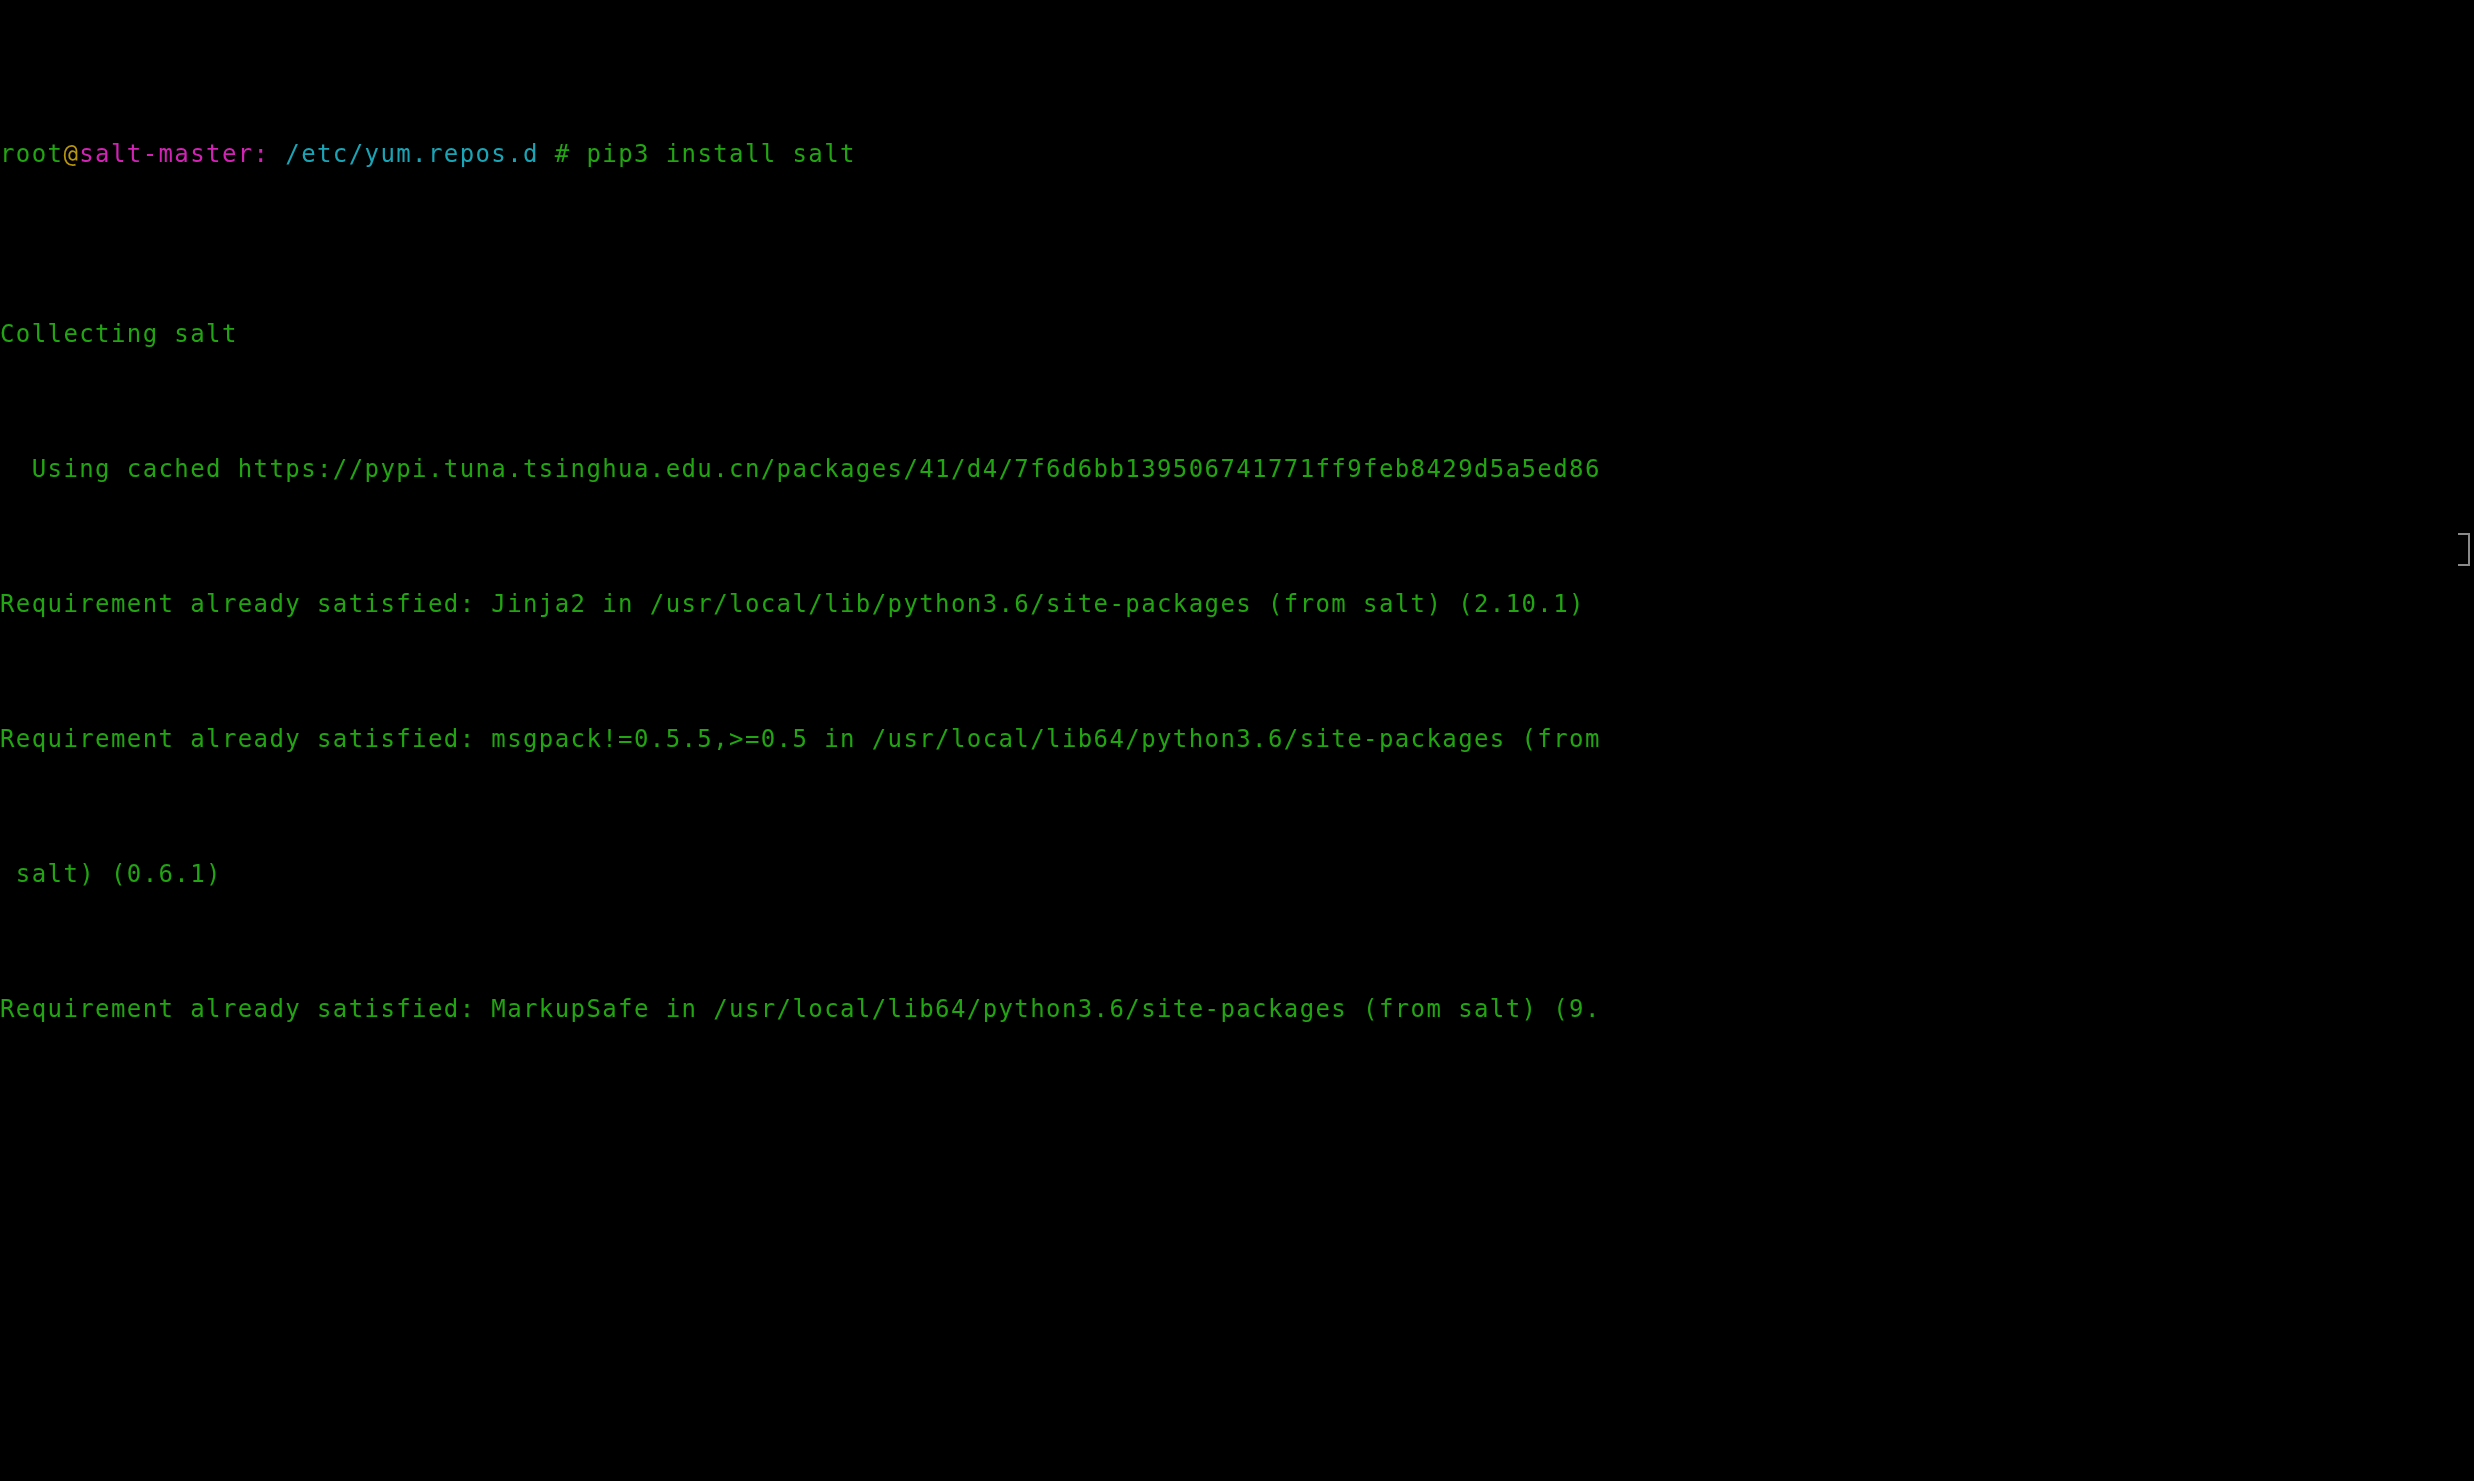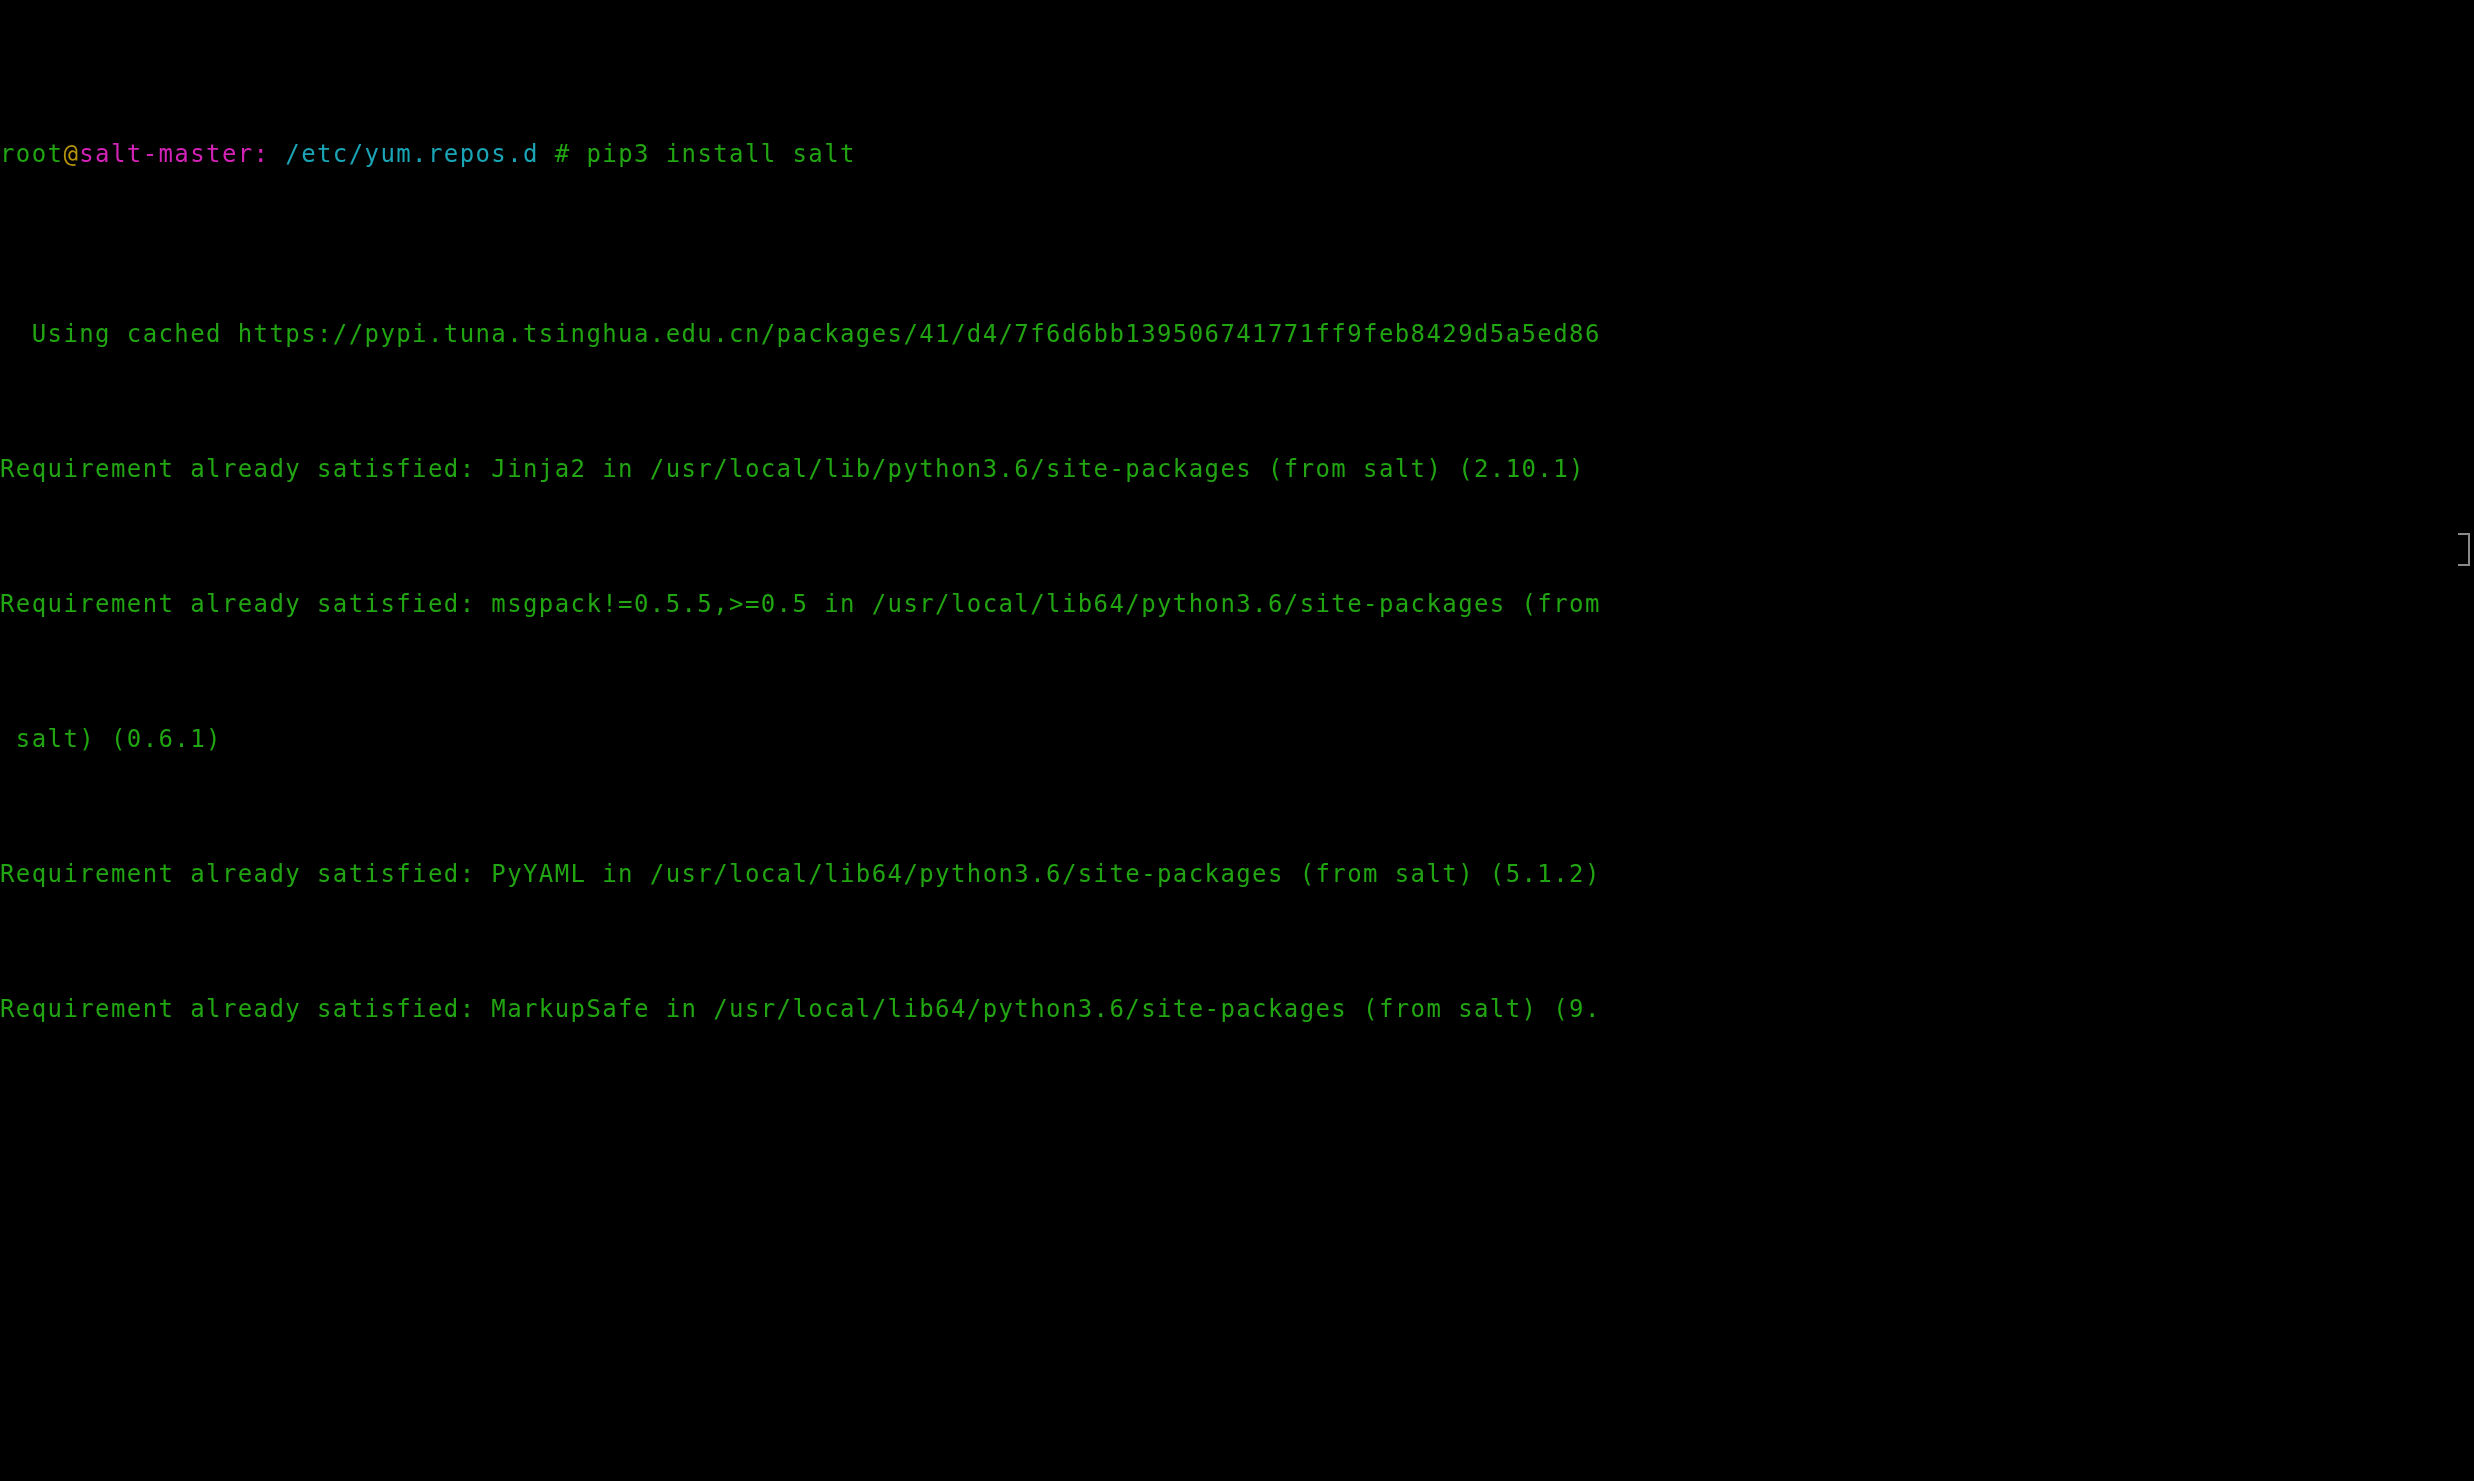--- a/index.html
+++ b/index.html
@@ -55,25 +55,25 @@
   }
 </style>
 </head>
 <body>
 
 <div id="terminal">
   <div class="term-body">
 
     <span class="line"><span class="c-green">root</span><span class="c-olive">@</span><span class="c-magenta">salt-master</span><span class="c-magenta">: </span><span class="c-cyan">/etc/yum.repos.d</span><span class="c-green"> # </span><span class="c-green">pip3 install salt</span></span>
 
+    <span class="line c-green">Collecting salt</span>
     <span class="line c-green">  Using cached https://pypi.tuna.tsinghua.edu.cn/packages/41/d4/7f6d6bb139506741771ff9feb8429d5a5ed86</span>
     <span class="line c-green">Requirement already satisfied: Jinja2 in /usr/local/lib/python3.6/site-packages (from salt) (2.10.1)</span>
     <span class="line c-green">Requirement already satisfied: msgpack!=0.5.5,&gt;=0.5 in /usr/local/lib64/python3.6/site-packages (from</span>
     <span class="line c-green"> salt) (0.6.1)</span>
-    <span class="line c-green">Requirement already satisfied: PyYAML in /usr/local/lib64/python3.6/site-packages (from salt) (5.1.2)</span>
     <span class="line c-green">Requirement already satisfied: MarkupSafe in /usr/local/lib64/python3.6/site-packages (from salt) (9.</span>
     
     
     
     
     
     
     
     
     

